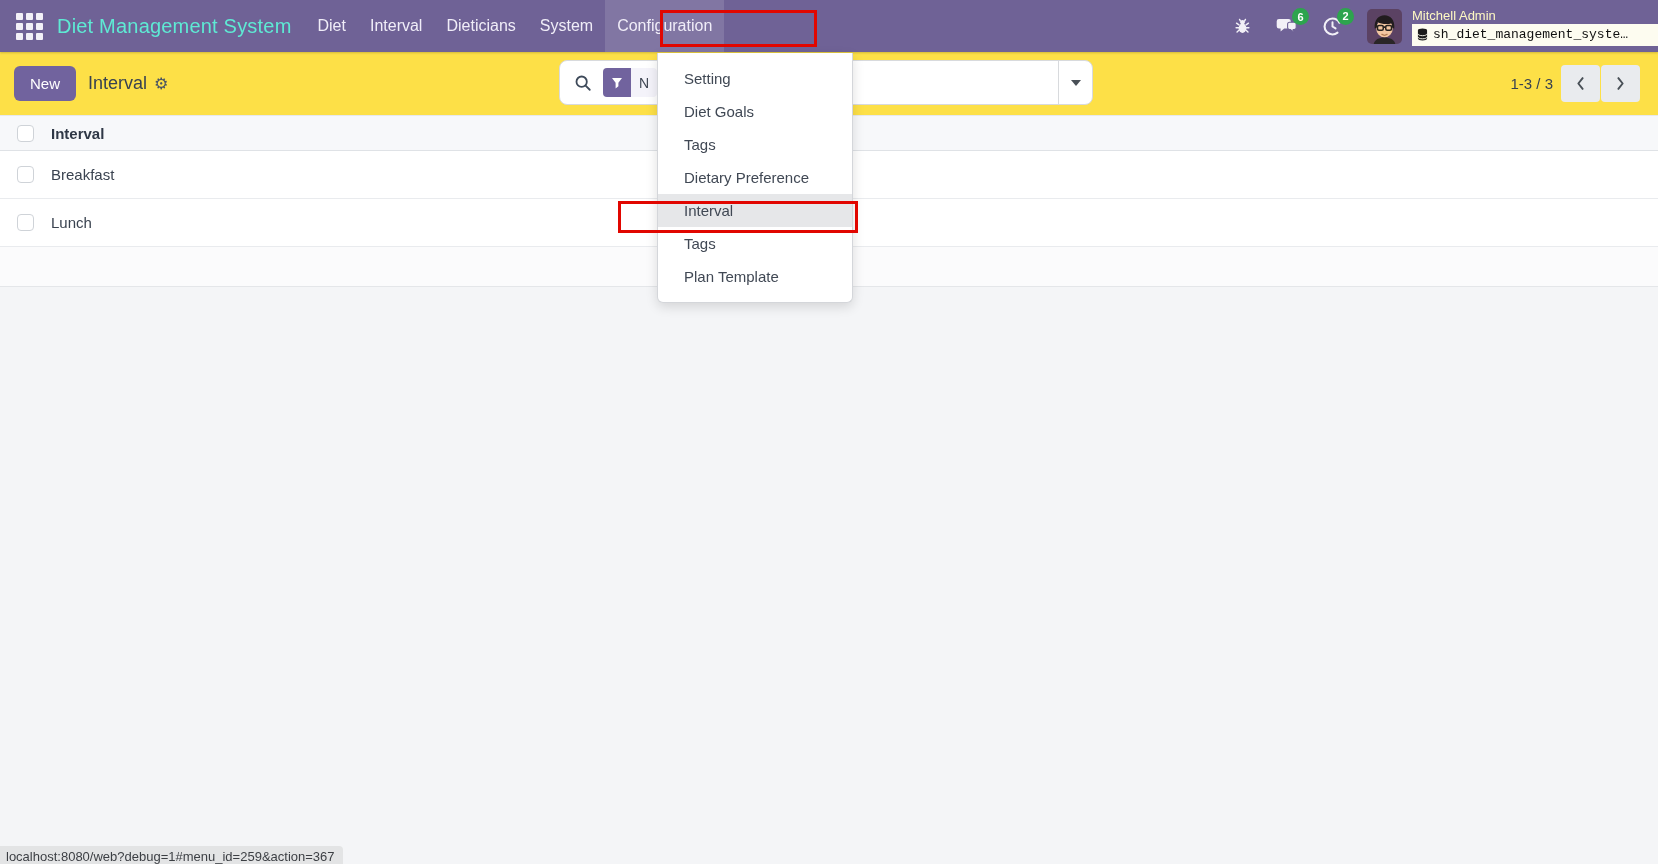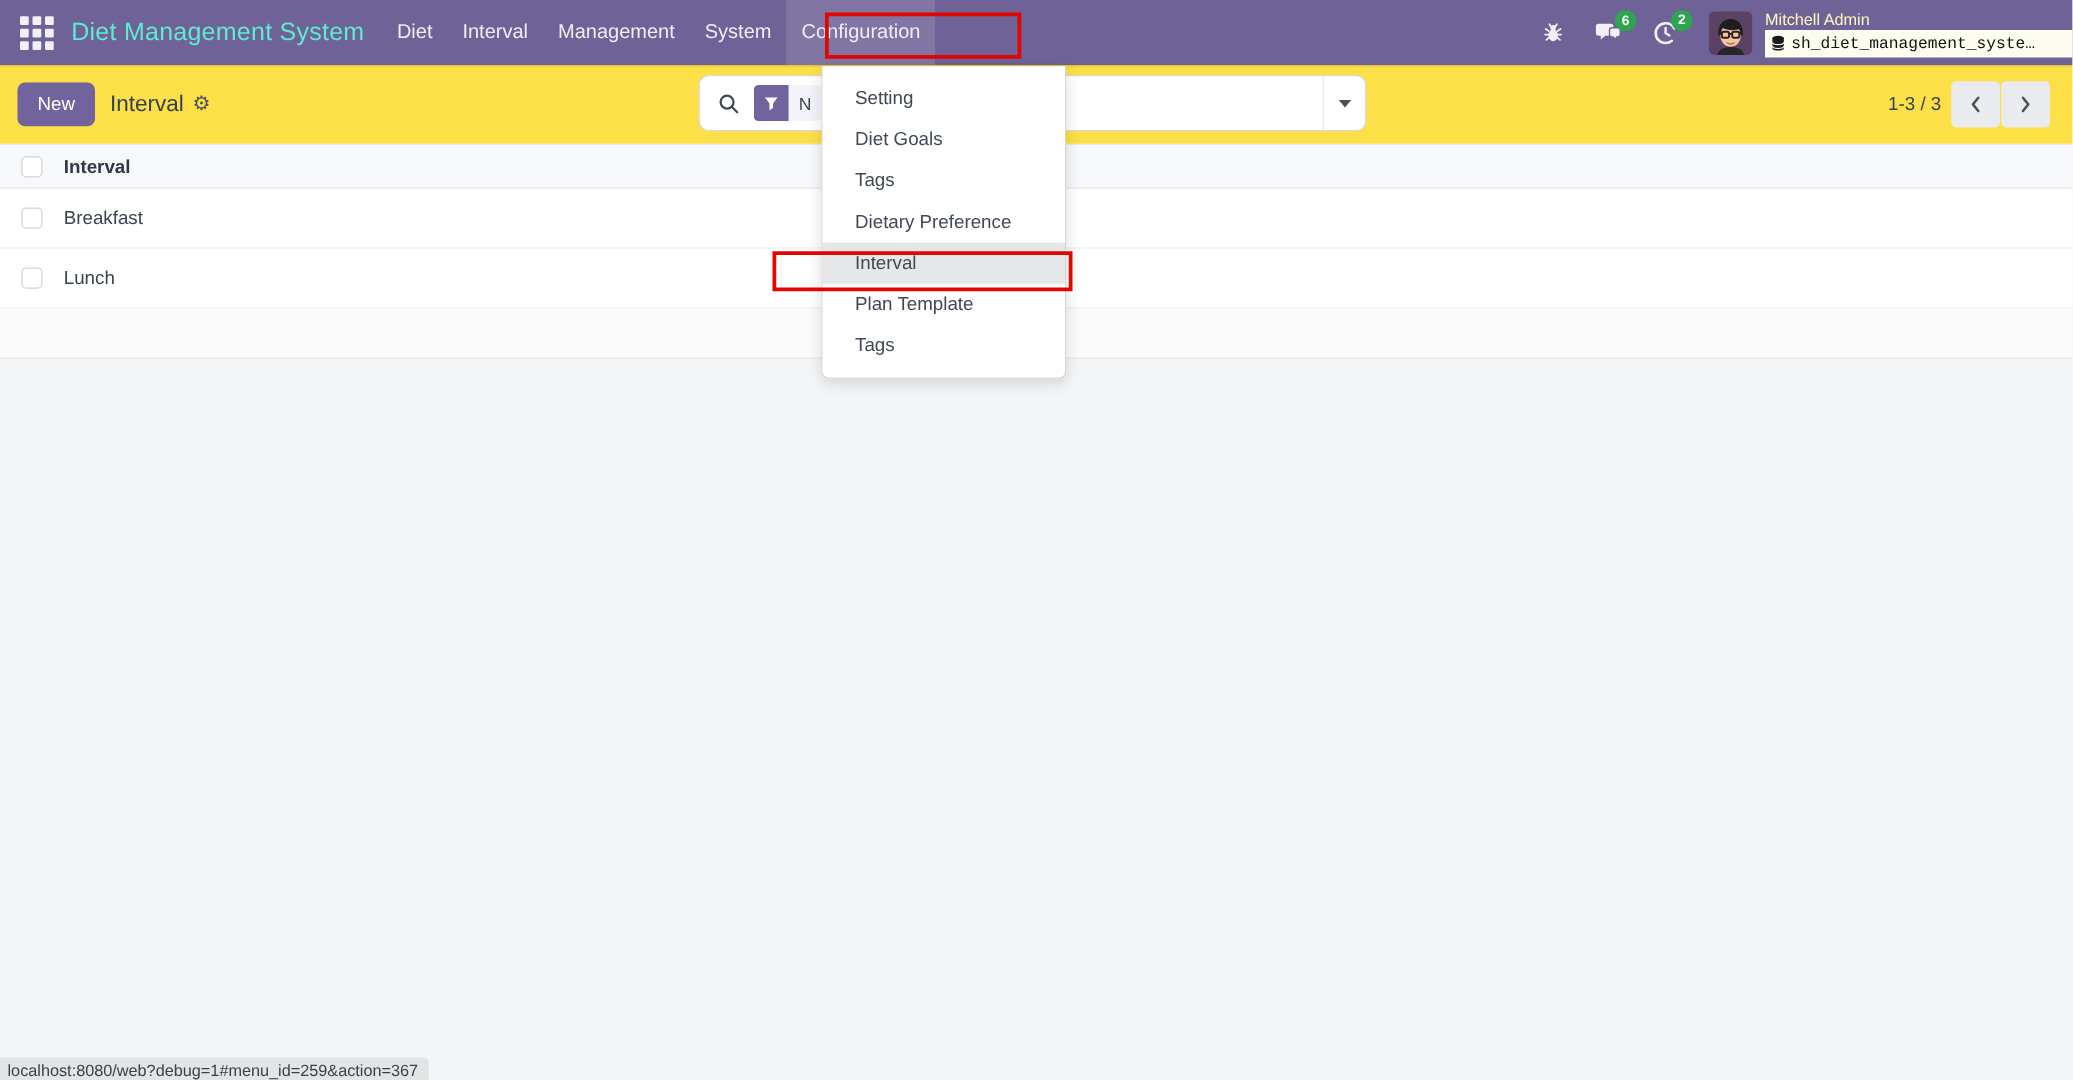--- a/index.html
+++ b/index.html
@@ -145,21 +145,21 @@
         <span></span>
         <span></span>
         <span></span>
         <span></span>
     </div>
     <div class="brand">Diet Management System</div>
     <nav class="nav-menus">
 
     <a class="nav-item">Diet</a>
         <a class="nav-item">Interval</a>
-        <a class="nav-item">Management</a>
+        <a class="nav-item">Dieticians</a>
         <a class="nav-item">System</a>
         <a class="nav-item active">Configuration</a>
       </nav>
   </div>
 
   <div class="nav-right">
     <div class="systray-item">
       <svg width="19" height="19" viewBox="0 0 16 16">
         <g stroke="#f2f0f7" stroke-width="1.2" fill="none" stroke-linecap="round">
           <path d="M5 6.6 3 5.2M5 9H2.6M5.2 11l-1.8 1.6M11 6.6l2-1.4M11 9h2.4M10.8 11l1.8 1.6M6.3 3.4 5.5 2M9.7 3.4l.8-1.4"></path>
@@ -288,21 +288,21 @@
     <div class="dropdown-item">Setting</div>
 
     <div class="dropdown-item">Diet Goals</div>
 
     <div class="dropdown-item">Tags</div>
 
     <div class="dropdown-item">Dietary Preference</div>
 
     <div class="dropdown-item highlighted">Interval</div>
 
+    <div class="dropdown-item">Tags</div>
+
     <div class="dropdown-item">Plan Template</div>
-
-    <div class="dropdown-item">Tags</div>
   </div>
 
 <div class="annotation annotation-configuration"></div>
 <div class="annotation annotation-interval"></div>
 
 <div class="status-bar">localhost:8080/web?debug=1#menu_id=259&amp;action=367</div>
 
 </body></html>

